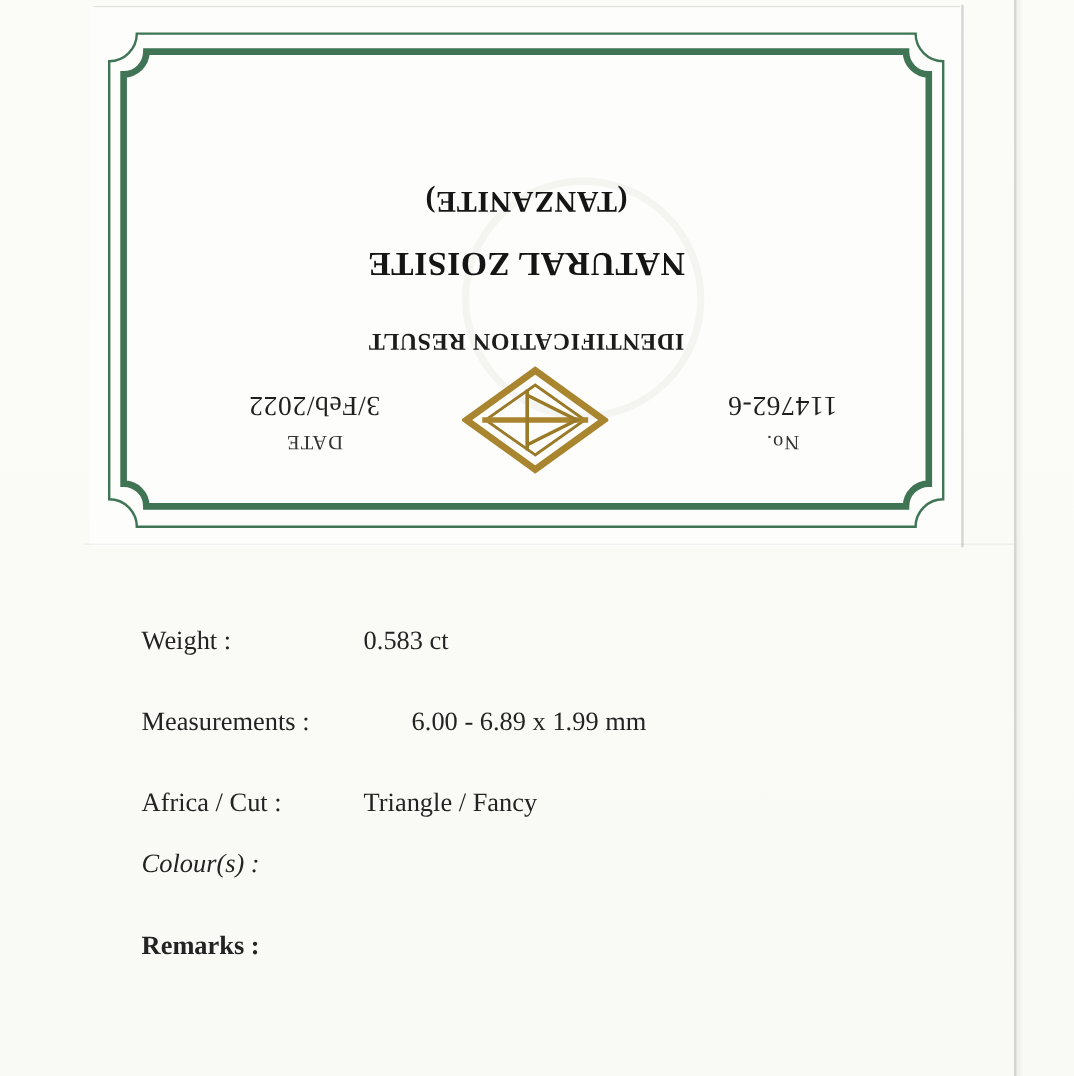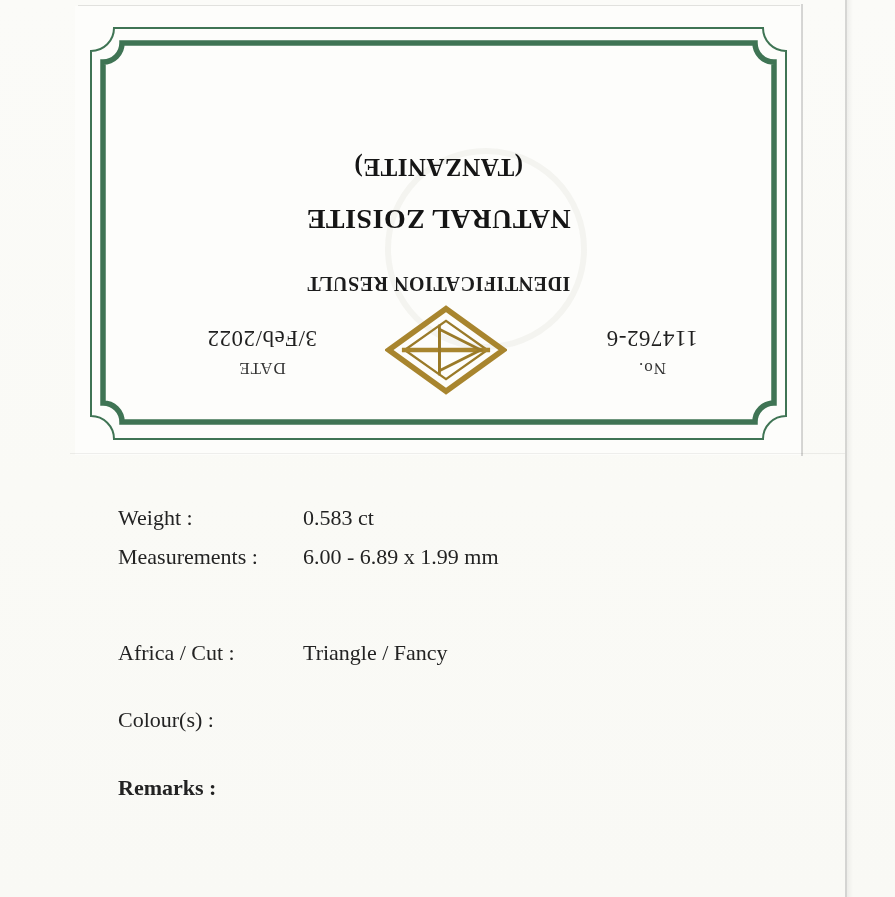--- a/index.html
+++ b/index.html
@@ -38,25 +38,25 @@
     font-size:20px;font-weight:bold;letter-spacing:.5px;color:#1c1c1c;}
   .gem-name{position:absolute;top:220px;left:0;width:727px;text-align:center;
     font-size:28px;font-weight:bold;letter-spacing:.5px;color:#151515;}
   .gem-variety{position:absolute;top:274px;left:0;width:727px;text-align:center;
     font-size:25px;font-weight:bold;letter-spacing:.5px;color:#151515;}
 
   
   .details{position:absolute;left:0;top:0;width:895px;height:897px;}
   .detail-row{position:absolute;left:118px;width:700px;display:flex;color:#232323;align-items:flex-end;}
   .detail-row .dlabel{width:185px;font-size:22px;}
-  .detail-row .dvalue{font-size:22px;}
+  .detail-row .dvalue{font-size:22px;margin-top:16px;}
   .row-0{top:505px;}
-  .row-1{top:544px;}
+  .row-1{top:572px;gap:40px;}
   .row-2{top:640px;}
-  .row-3{top:707px;}
+  .row-3{top:707px;font-style:italic;}
   .row-4{top:775px;font-weight:bold;}
 </style>
 </head>
 <body>
 
 <div class="scan-bg"></div>
 
 <div class="cert-card">
   <div class="cert-inner">
 

